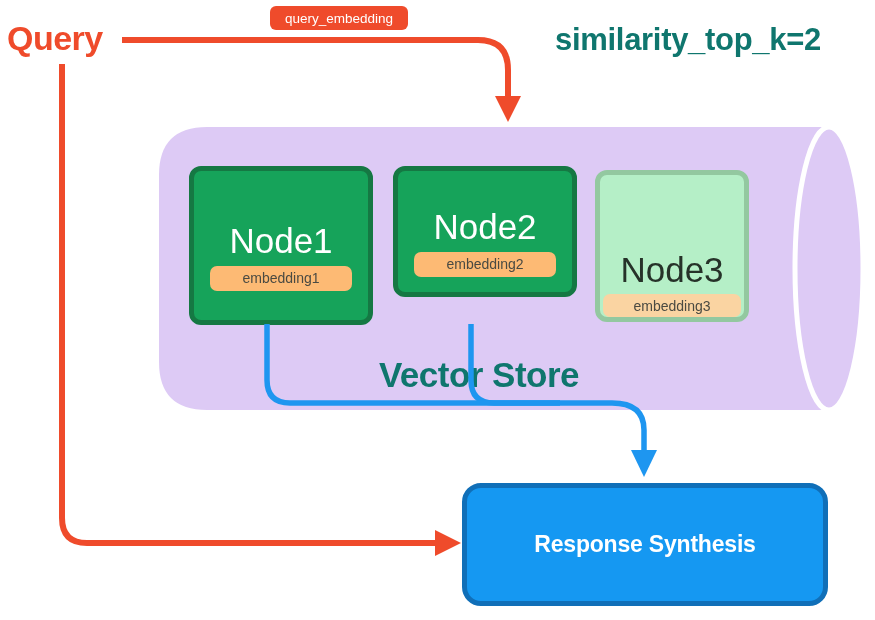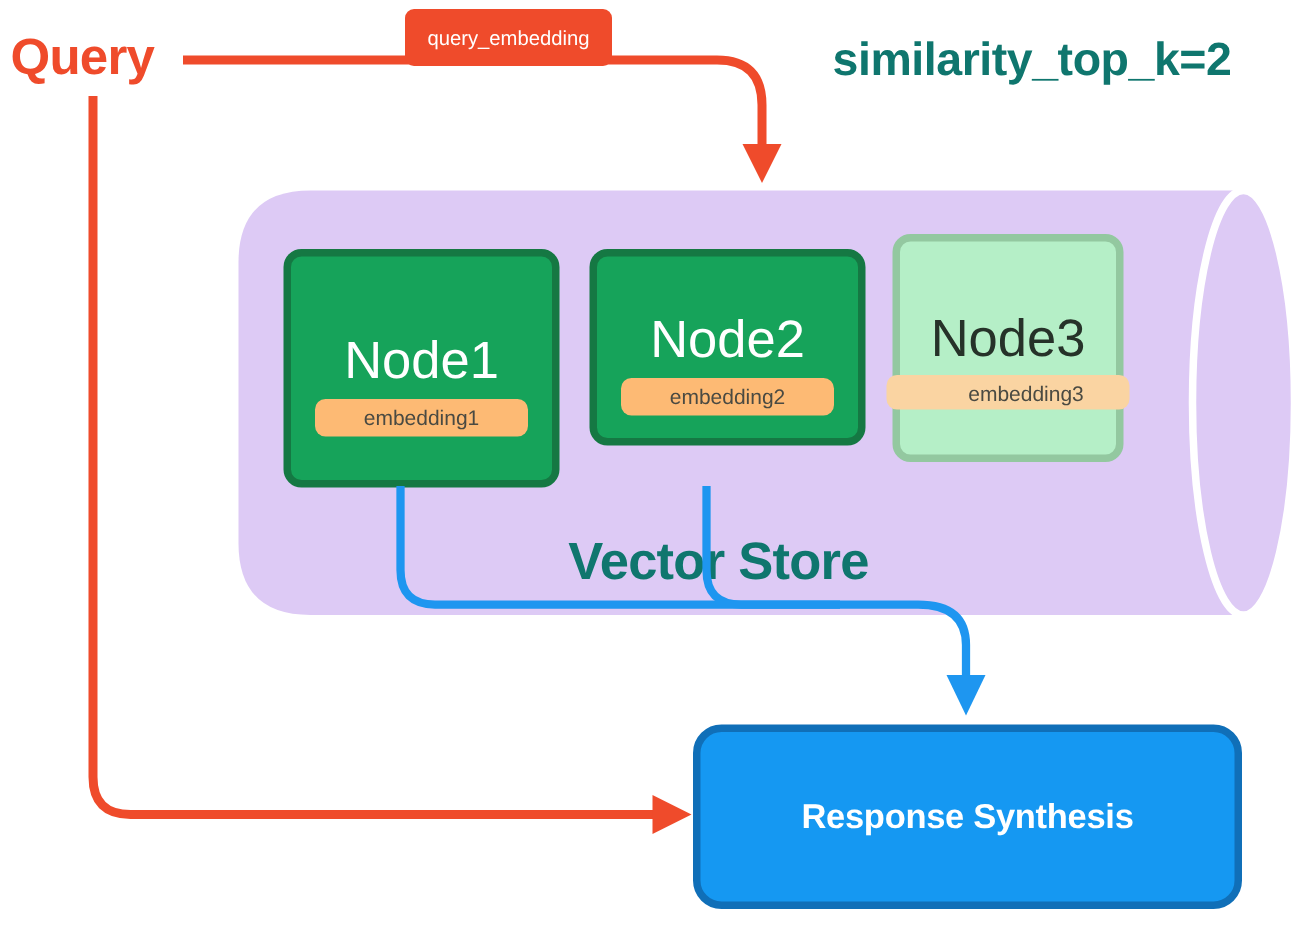--- a/index.html
+++ b/index.html
@@ -8,21 +8,21 @@
 
   svg.layer{position:absolute;left:0;top:0;pointer-events:none;}
   .z1{z-index:1;} .z4{z-index:4;}
 
   .query-label{
     position:absolute;left:7px;top:19px;z-index:5;
     font-size:34px;font-weight:800;color:#EF4B2B;letter-spacing:-0.5px;
   }
   .qe-badge{
     position:absolute;left:270px;top:6px;z-index:5;
-    width:138px;height:38px;background:#EF4B2B;border-radius:6px;
+    width:138px;height:24px;background:#EF4B2B;border-radius:6px;
     color:#ffffff;font-size:13.5px;font-weight:500;
     display:flex;align-items:center;justify-content:center;
   }
   .similarity-label{
     position:absolute;left:555px;top:22px;z-index:5;
     font-size:31px;font-weight:800;color:#0f766e;letter-spacing:-0.3px;
   }
   .vs-title{
     position:absolute;left:159px;top:355px;width:640px;z-index:2;
     text-align:center;font-size:35px;font-weight:800;color:#0f766e;letter-spacing:-0.5px;
@@ -30,31 +30,31 @@
   .node-card{
     position:absolute;z-index:3;box-sizing:border-box;border-radius:12px;
     display:flex;flex-direction:column;align-items:center;justify-content:center;
     padding-top:22px;
     margin-left:12px;
   }
   .node-green{background:#16A35A;border:5px solid #157843;}
   .node-mint{background:#B5EFC7;border:5px solid #93C8A0;}
   .node1{left:177px;top:166px;width:184px;height:159px;}
   .node2{left:381px;top:166px;width:184px;height:131px;}
-  .node3{left:583px;top:156px;width:154px;height:152px;padding-top:16px;}
+  .node3{left:583px;top:170px;width:154px;height:152px;padding-top:16px;justify-content:flex-end;}
   .node-label{font-size:35px;font-weight:500;line-height:1.1;}
   .node-green .node-label{color:#ffffff;}
   .node-mint .node-label{color:#263229;}
   .emb-badge{
     margin-top:5px;width:142px;height:25px;border-radius:7px;
     display:flex;align-items:center;justify-content:center;
     font-size:14px;font-weight:500;color:#4A4A42;
   }
   .emb-orange{background:#fdba74;}
-  .emb-peach{background:#FAD4A2;width:138px;height:23px;padding-left:24px;}
+  .emb-peach{background:#FAD4A2;width:138px;height:23px;}
   .response-box{
     position:absolute;left:462px;top:483px;width:366px;height:123px;z-index:3;
     box-sizing:border-box;background:#1598F2;border:5px solid #106FB8;border-radius:19px;
     display:flex;align-items:center;justify-content:center;
   }
   .response-label{color:#ffffff;font-size:23px;font-weight:800;letter-spacing:-0.2px;}
 </style>
 </head>
 <body>
 

